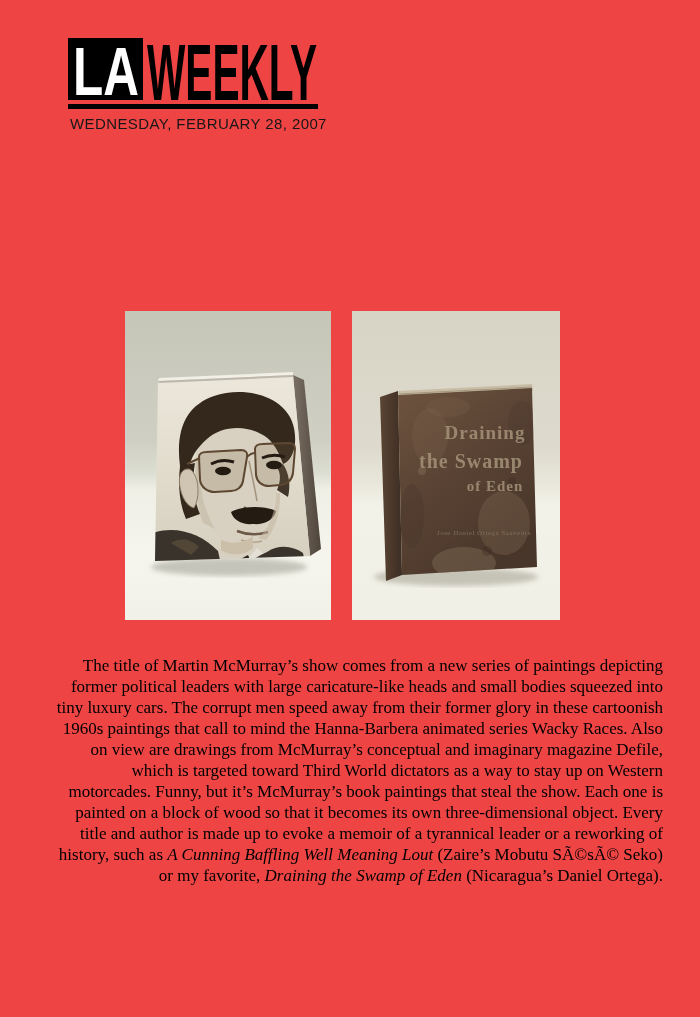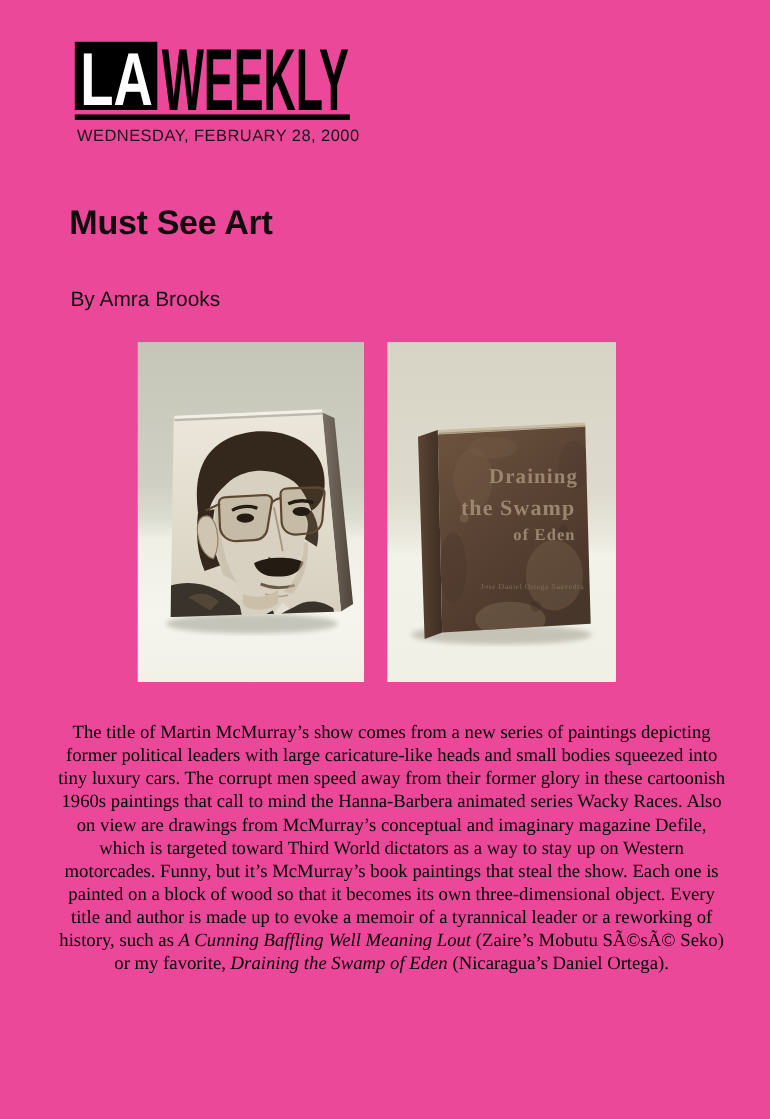--- a/index.html
+++ b/index.html
@@ -1,20 +1,20 @@
 <!DOCTYPE html>
 <html><head>
 <meta charset="utf-8">
 <style>
   html, body { margin: 0; padding: 0; background: #ffffff; }
   #page {
     position: relative;
     width: 700px;
     height: 1017px;
-    background: #ec4899;
+    background: #ef4444;
     overflow: hidden;
     font-family: "Liberation Sans", sans-serif;
     color: #000;
   }
   .abs { position: absolute; }
 
   
   #masthead-svg { left: 64px; top: 34px; }
   #issue-date {
     left: 70px; top: 115px;
@@ -52,21 +52,21 @@
 
   
   #article-body {
     left: 49px; top: 655px;
     width: 614px;
     margin: 0;
     font-family: "Liberation Serif", serif;
     font-size: 17px;
     line-height: 21px;
     color: #000;
-    text-align: center;
+    text-align: right;
   }
   #article-body em { font-style: italic; }
 
   #venue-info {
     left: 49px; top: 914px;
     width: 614px;
     font-family: "Liberation Serif", serif;
     font-size: 17px;
     line-height: 22px;
     color: #000;
@@ -79,24 +79,22 @@
 
 <div id="page">
 
   <svg id="masthead-svg" class="abs" width="256" height="80" viewBox="0 0 256 80">
     <rect x="4" y="4" width="75" height="62" fill="#000"></rect>
     <text x="9" y="61" font-size="68" font-weight="bold" fill="#ffffff" textLength="66" lengthAdjust="spacingAndGlyphs">LA</text>
     <text x="83" y="66" font-size="80" font-weight="bold" fill="#000000" textLength="170" lengthAdjust="spacingAndGlyphs">WEEKLY</text>
     <rect x="4" y="70" width="250" height="5" fill="#000"></rect>
   </svg>
 
-  <div id="issue-date" class="abs">WEDNESDAY, FEBRUARY 28, 2000</div>
-
-  <div id="article-title" class="abs">Must See Art</div>
-  <div id="article-byline" class="abs">By Amra Brooks</div>
+  <div id="issue-date" class="abs">WEDNESDAY, FEBRUARY 28, 2007</div>
+
 
   <svg id="photo-portrait" class="abs" width="206" height="309" viewBox="0 0 206 309">
     <defs>
       <linearGradient id="pbg" x1="0" y1="0" x2="0" y2="1">
         <stop offset="0" stop-color="#c5c6b8"></stop>
         <stop offset="0.42" stop-color="#cfd0c3"></stop>
         <stop offset="0.52" stop-color="#dcddd1"></stop>
         <stop offset="0.58" stop-color="#efefe6"></stop>
         <stop offset="0.8" stop-color="#f5f5ee"></stop>
         <stop offset="1" stop-color="#f1f1e8"></stop>

